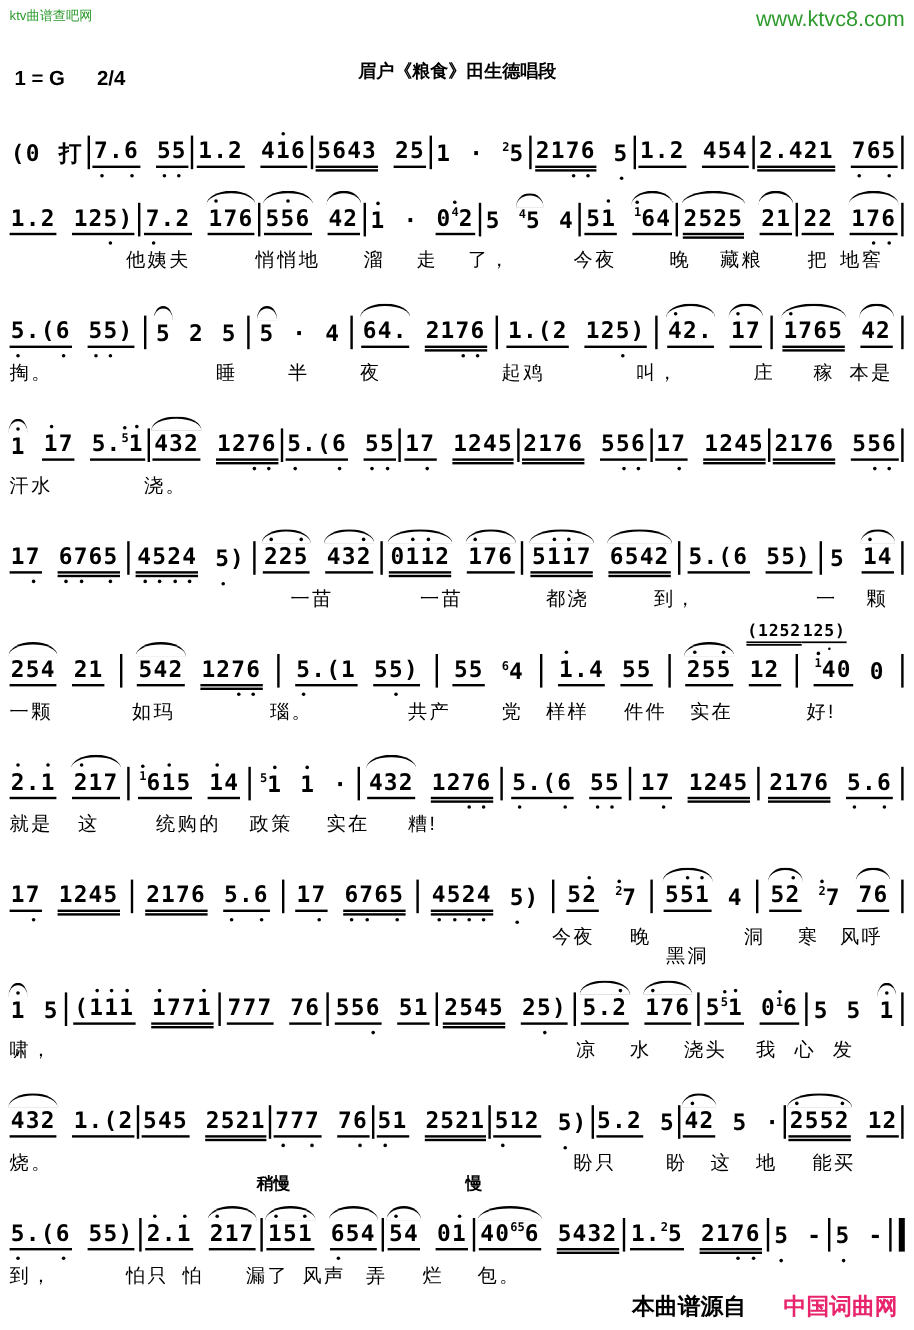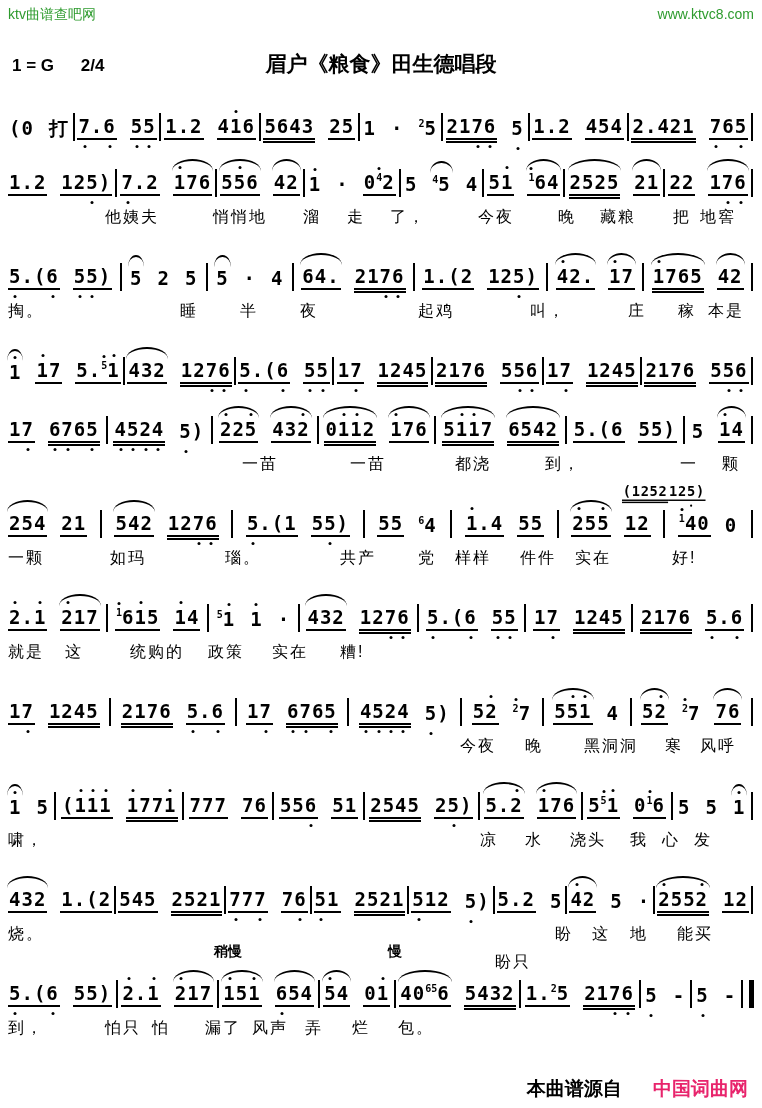--- a/index.html
+++ b/index.html
@@ -3,26 +3,26 @@
 <meta charset="utf-8">
 <style>
   html,body{margin:0;padding:0;}
   body{
     width:762px;height:1108px;overflow:hidden;background:#ffffff;color:#000;
     font-family:"Liberation Sans", sans-serif;position:relative;
   }
   .page{position:relative;width:746px;height:1100px;padding:4px 8px;}
   
   .hdr{position:relative;height:92px;}
-  .site-left{position:absolute;left:0;top:2px;font-size:14px;}
-  .site-right{position:absolute;right:0;top:2px;font-size:14px;text-align:center;}
+  .site-left{position:absolute;left:0;top:2px;font-size:11px;}
+  .site-right{position:absolute;right:0;top:2px;font-size:18px;text-align:center;}
   .title{position:absolute;left:0;right:0;top:4px;text-align:center;
          font-size:27px;font-weight:bold;letter-spacing:7px;}
   .subtitle{position:absolute;left:0;right:0;top:46px;text-align:center;
-            font-size:21px;font-weight:bold;}
+            font-size:15px;font-weight:bold;}
   .credits{position:absolute;right:10px;top:34px;text-align:left;font-size:15px;line-height:1.5;}
   .keysig{position:absolute;left:4px;top:52px;font-size:17px;font-weight:bold;
           font-family:Liberation Sans, sans-serif;}
   .keysig .ts{margin-left:22px;}
   
   #score{position:relative;}
   .sys{position:relative;padding-top:17px;margin-bottom:15px;}
   .mline{display:flex;justify-content:space-between;align-items:flex-end;
          font-family:"DejaVu Sans Mono", monospace;font-weight:bold;font-size:19px;}
   .meas{display:flex;align-items:flex-end;gap:13px;}
@@ -253,20 +253,24 @@
             <span class="tok u1"><span class="ch">1</span><span class="ch">7<i class="db"></i></span></span>
             <span class="tok u2"><span class="ch">1</span><span class="ch">2</span><span class="ch">4</span><span class="ch">5</span></span>
           </span>
           <span class="bar"></span>
           <span class="meas">
             <span class="tok u2"><span class="ch">2</span><span class="ch">1</span><span class="ch">7</span><span class="ch">6</span></span>
             <span class="tok u1"><span class="ch">5</span><span class="ch">5<i class="db"></i></span><span class="ch">6<i class="db"></i></span></span>
           </span>
           <span class="bar"></span>
         </div>
+        <div class="lyr">
+          <span style="left: 0px;">汗水</span>
+          <span style="left: 112px;">浇。</span>
+        </div>
       </div>
       <div class="sys">
         <div class="mline">
           <span class="meas">
             <span class="tok u1"><span class="ch">1</span><span class="ch">7<i class="db"></i></span></span>
             <span class="tok u2"><span class="ch">6<i class="db"></i></span><span class="ch">7<i class="db"></i></span><span class="ch">6</span><span class="ch">5<i class="db"></i></span></span>
           </span>
           <span class="bar"></span>
           <span class="meas">
             <span class="tok u2"><span class="ch">4<i class="db"></i></span><span class="ch">5<i class="db"></i></span><span class="ch">2<i class="db"></i></span><span class="ch">4<i class="db"></i></span></span>
@@ -447,21 +451,21 @@
           <span class="meas">
             <span class="tok slur u1"><span class="ch">5</span><span class="ch">2<i class="da"></i></span></span>
             <span class="tok"><span class="gr"><span class="ch">2<i class="da"></i></span></span><span class="ch">7</span></span>
             <span class="tok slur u1"><span class="ch">7</span><span class="ch">6</span></span>
           </span>
           <span class="bar"></span>
         </div>
         <div class="lyr">
           <span style="left: 452px;">今夜</span>
           <span style="left: 517px;">晚</span>
-          <span style="left: 576px;">黑洞</span>
+          <span style="left: 547px; margin-top: 16px;">黑洞</span>
           <span style="left: 612px;">洞</span>
           <span style="left: 657px;">寒</span>
           <span style="left: 692px;">风呼</span>
         </div>
       </div>
       <div class="sys">
         <div class="mline">
           <span class="meas">
             <span class="tok slur"><span class="ch">1<i class="da"></i></span></span>
             <span class="tok"><span class="ch">5</span></span>
@@ -553,21 +557,21 @@
           </span>
           <span class="bar"></span>
           <span class="meas">
             <span class="tok slur u2"><span class="ch">2<i class="da"></i></span><span class="ch">5</span><span class="ch">5</span><span class="ch">2<i class="da"></i></span></span>
             <span class="tok u1"><span class="ch">1</span><span class="ch">2</span></span>
           </span>
           <span class="bar"></span>
         </div>
         <div class="lyr">
           <span style="left: 0px;">烧。</span>
-          <span style="left: 487px; margin-top: 28px;">盼只</span>
+          <span style="left: 470px;">盼只</span>
           <span style="left: 547px;">盼</span>
           <span style="left: 584px;">这</span>
           <span style="left: 622px;">地</span>
           <span style="left: 669px;">能买</span>
         </div>
       </div>
       <div class="sys">
         <div class="ann" style="left: 206px; top: -20px;">稍慢</div>
         <div class="ann" style="left: 380px; top: -20px;">慢</div>
         <div class="mline">

